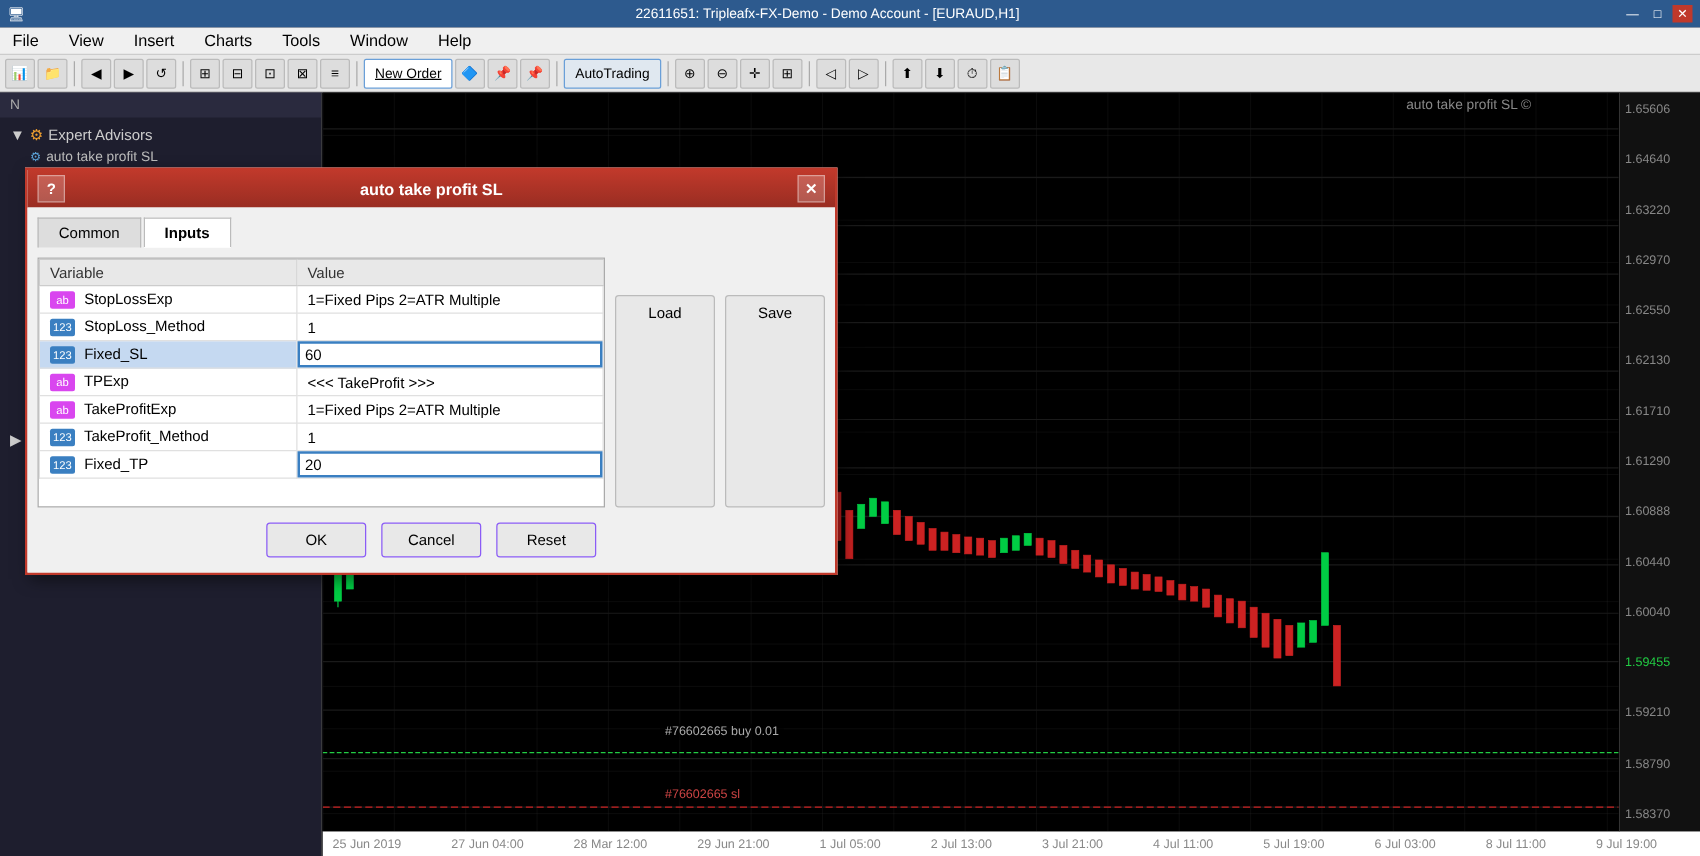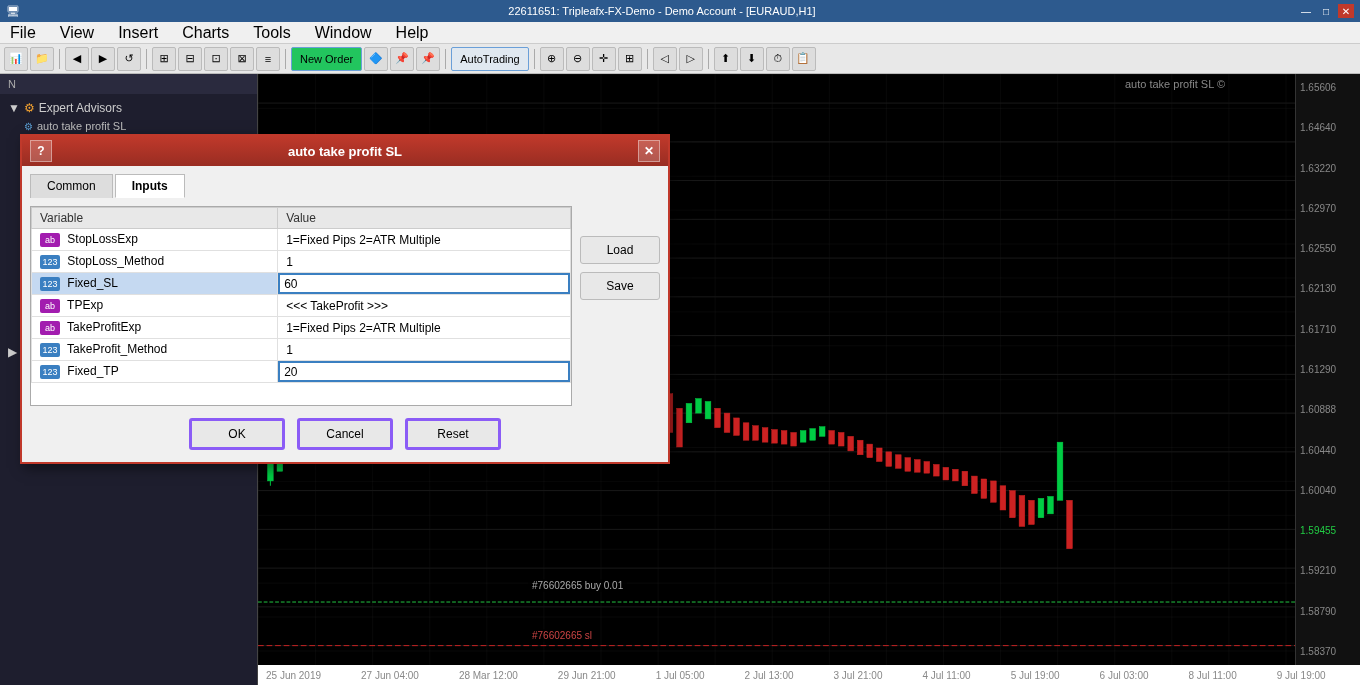--- a/index.html
+++ b/index.html
@@ -22,21 +22,21 @@
 
     
     #menu-bar {
       background: #f0f0f0;
       height: 22px;
       display: flex;
       align-items: center;
       padding: 0 4px;
       border-bottom: 1px solid #ccc;
       gap: 12px;
-      font-size: 16px;
+      font-size: 13px;
       color: #000;
     }
     .menu-item { padding: 2px 6px; cursor: pointer; }
 
     
     #toolbar {
       background: #e8e8e8;
       height: 30px;
       display: flex;
       align-items: center;
@@ -50,25 +50,26 @@
       display: flex; align-items: center; justify-content: center;
       background: #ddd;
       border: 1px solid #bbb;
       border-radius: 2px;
       cursor: pointer;
       font-size: 11px;
       padding: 0 4px;
     }
     .tb-sep { width: 1px; height: 20px; background: #aaa; margin: 0 3px; }
     .tb-btn-new-order {
-      background: #22c55e;
+      background: #ffffff;
       border: 1px solid #6a9fd8;
       color: #000;
       font-size: 11px;
       padding: 0 8px;
+      text-decoration: underline;
     }
     .tb-btn-autotrading {
       background: #e0e8f0;
       border: 1px solid #6a9fd8;
       color: #000;
       padding: 0 8px;
       font-size: 11px;
     }
 
     
@@ -254,27 +255,27 @@
       width: 20px;
       height: 14px;
       background: #3a7fc1;
       color: #fff;
       font-size: 9px;
       text-align: center;
       line-height: 14px;
       border-radius: 2px;
       margin-right: 4px;
     }
-    .type-icon.ab { background: #a21caf; }
+    .type-icon.ab { background: #d946ef; }
     .type-icon.num { background: #3a7fc1; }
 
     
     .dialog-right-btns {
       display: flex;
-      flex-direction: column;
+      flex-direction: row;
       gap: 8px;
       justify-content: flex-start;
       padding-top: 30px;
     }
     .dialog-side-btn {
       width: 80px;
       padding: 6px 0;
       text-align: center;
       background: #e8e8e8;
       border: 1px solid #bbb;
@@ -291,25 +292,25 @@
     .dialog-table-area { flex: 1; }
 
     
     .dialog-footer {
       display: flex;
       justify-content: center;
       gap: 12px;
       padding: 12px 0 4px;
     }
     .dialog-btn {
-      width: 96px;
+      width: 80px;
       padding: 6px 5px;
       text-align: center;
       background: #e8e8e8;
-      border: 3px solid #8b5cf6;
+      border: 1px solid #8b5cf6;
       border-radius: 3px;
       cursor: pointer;
       font-size: 12px;
     }
 
     
     .chart-label-top-right {
       position: absolute;
       top: 4px;
       right: 70px;

